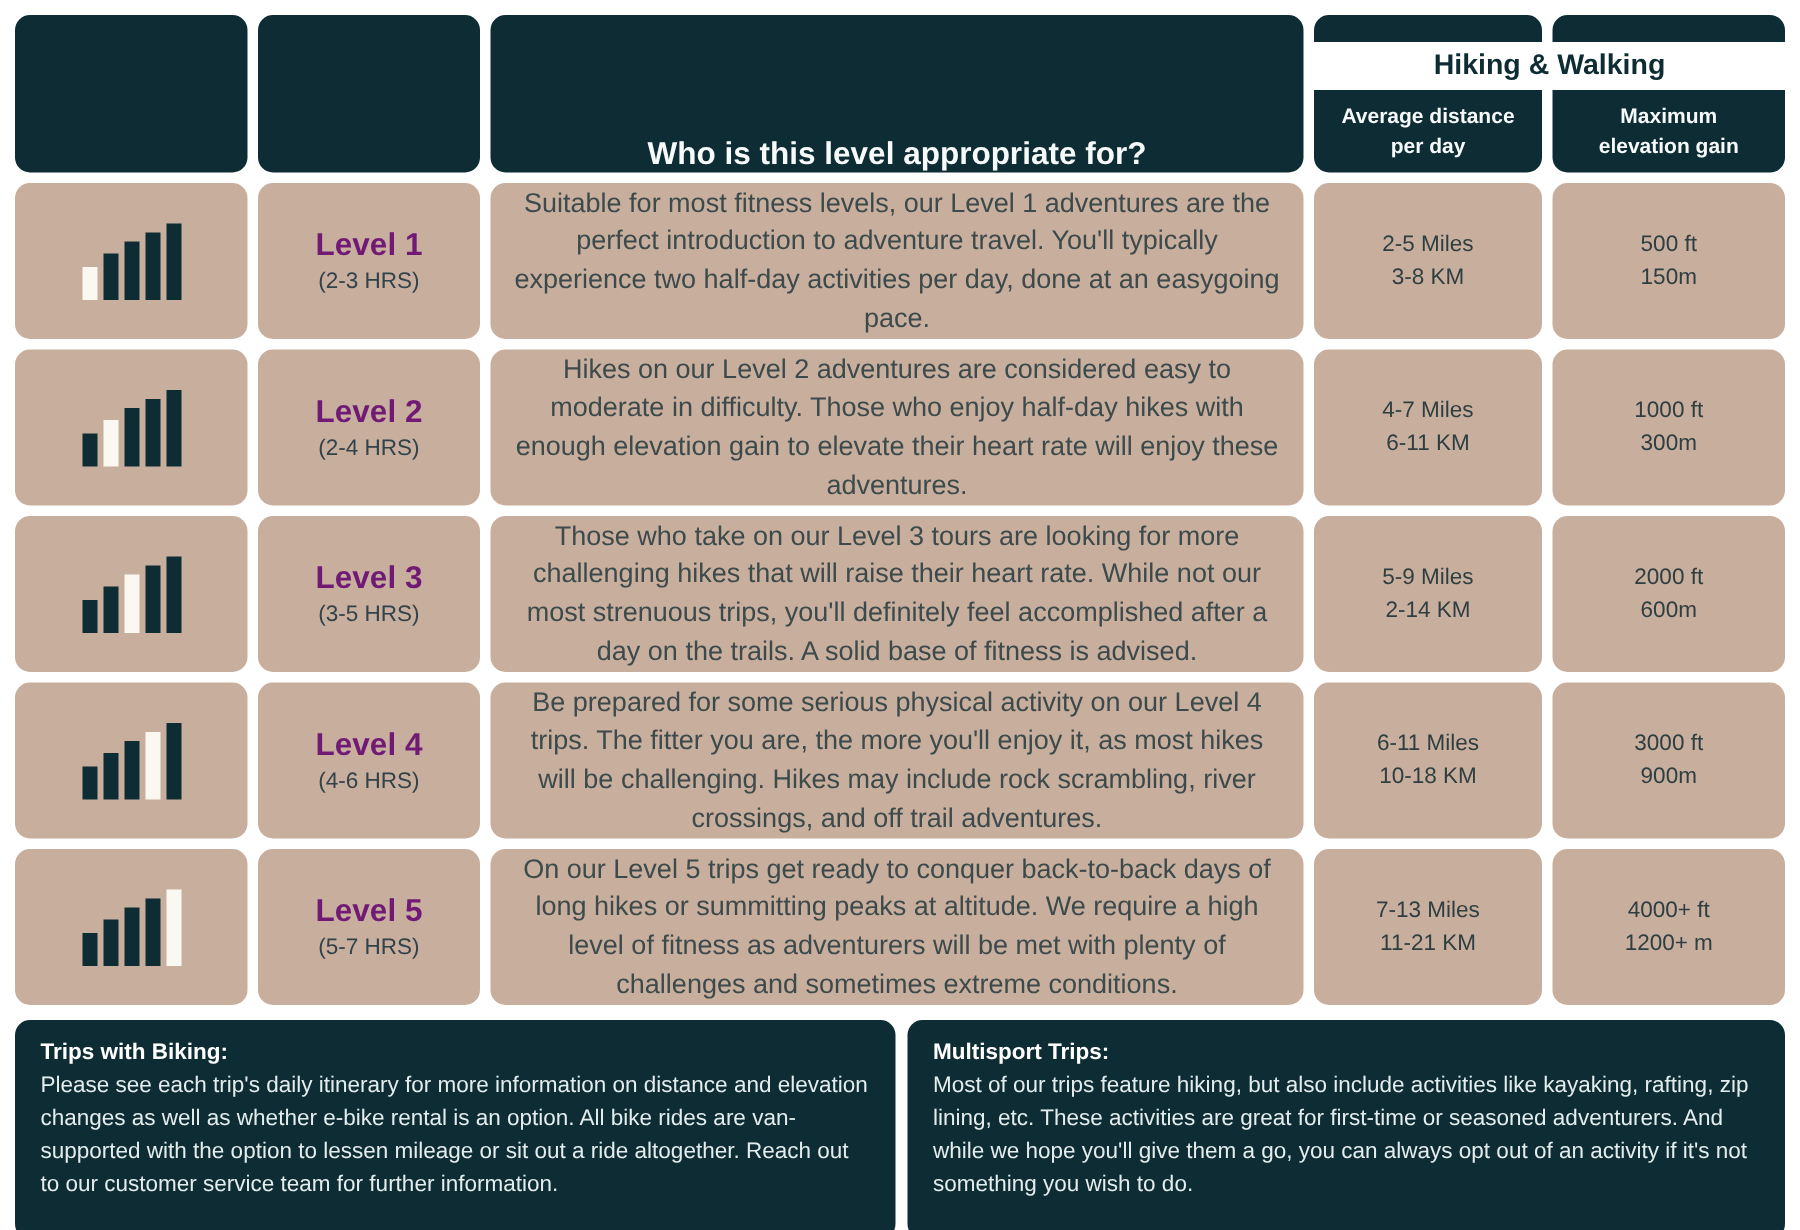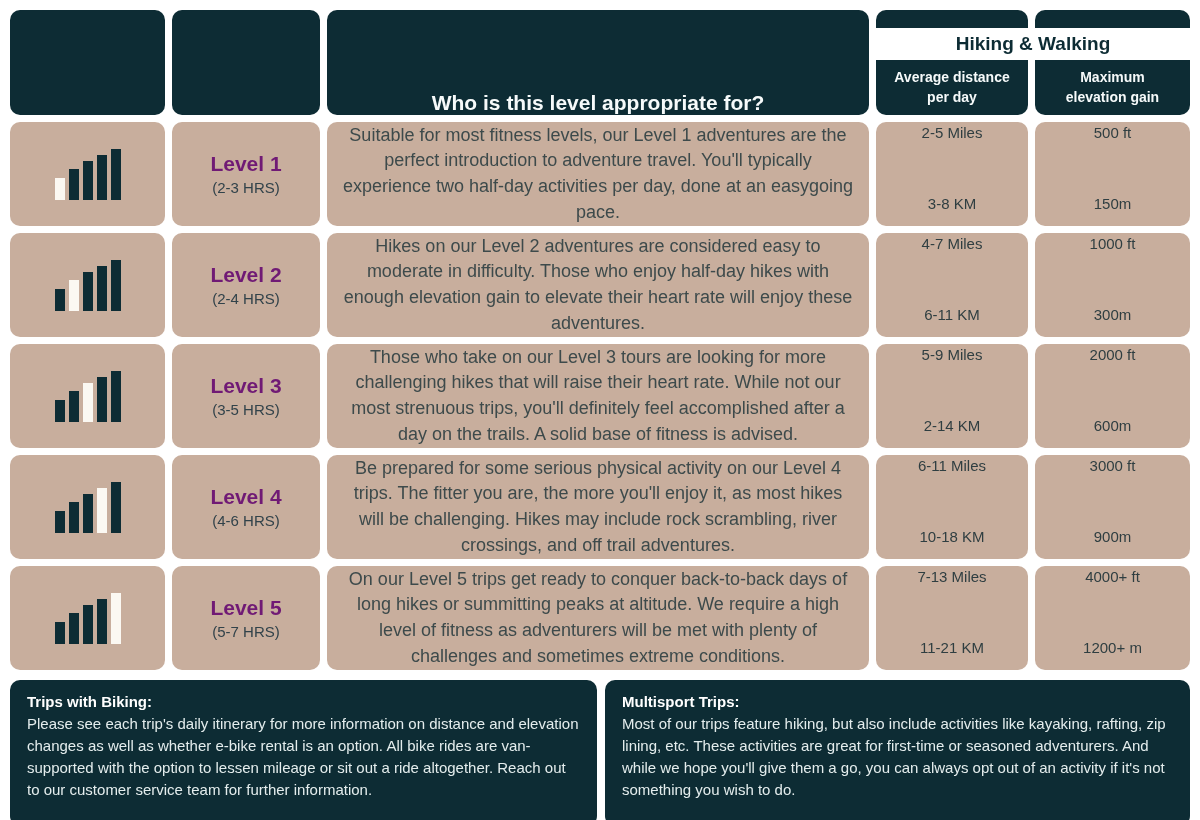--- a/index.html
+++ b/index.html
@@ -38,22 +38,22 @@
   .bar:nth-child(5){height:51px;}
   .bar.white{background:#fbf8f2;}
 
   .level-cell{display:flex;flex-direction:column;align-items:center;justify-content:center;text-align:center;}
   .level-name{color:#701a75;font-size:21px;font-weight:bold;}
   .level-hours{color:#31424a;font-size:15px;margin-top:3px;}
 
   .desc-cell{display:flex;align-items:center;justify-content:center;text-align:center;
     padding:24px 16px;color:#3d4a4b;font-size:18px;line-height:1.42;}
 
-  .stat-cell{display:flex;flex-direction:column;align-items:center;
-    text-align:center;color:#2f3e41;font-size:15px;line-height:1.5;gap:48px;}
+  .stat-cell{display:flex;flex-direction:column;align-items:center;justify-content:center;
+    text-align:center;color:#2f3e41;font-size:15px;line-height:1.5;}
 
   
   .footers{display:grid;grid-template-columns:587px 585px;gap:8px;margin-top:10px;}
   .footer-box{background:#0d2c34;border-radius:10px;box-sizing:border-box;height:146px;
     padding:11px 17px;color:#e4eded;font-size:15px;line-height:1.47;}
   .footer-title{color:#ffffff;font-weight:bold;}
 </style>
 </head>
 <body>
 

